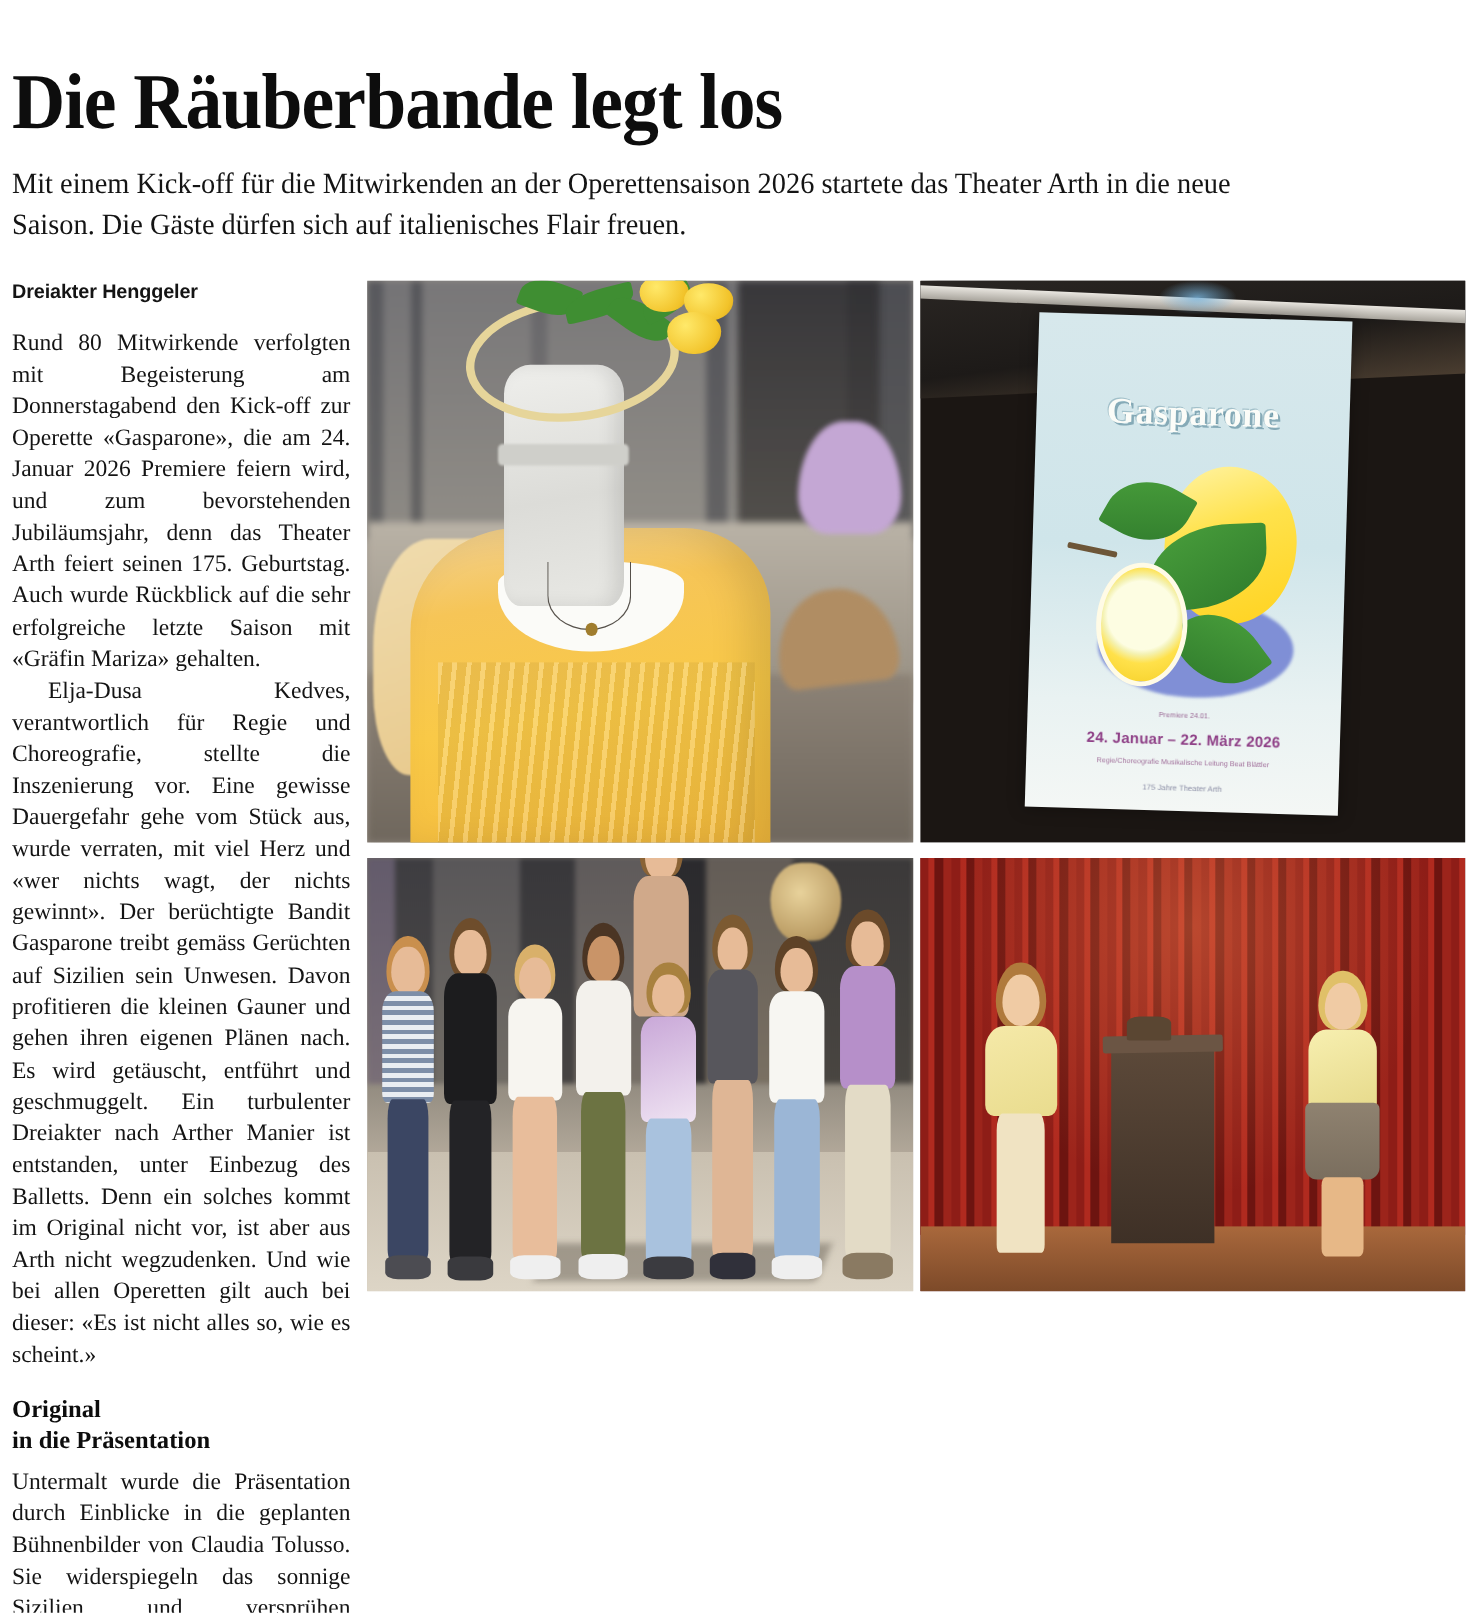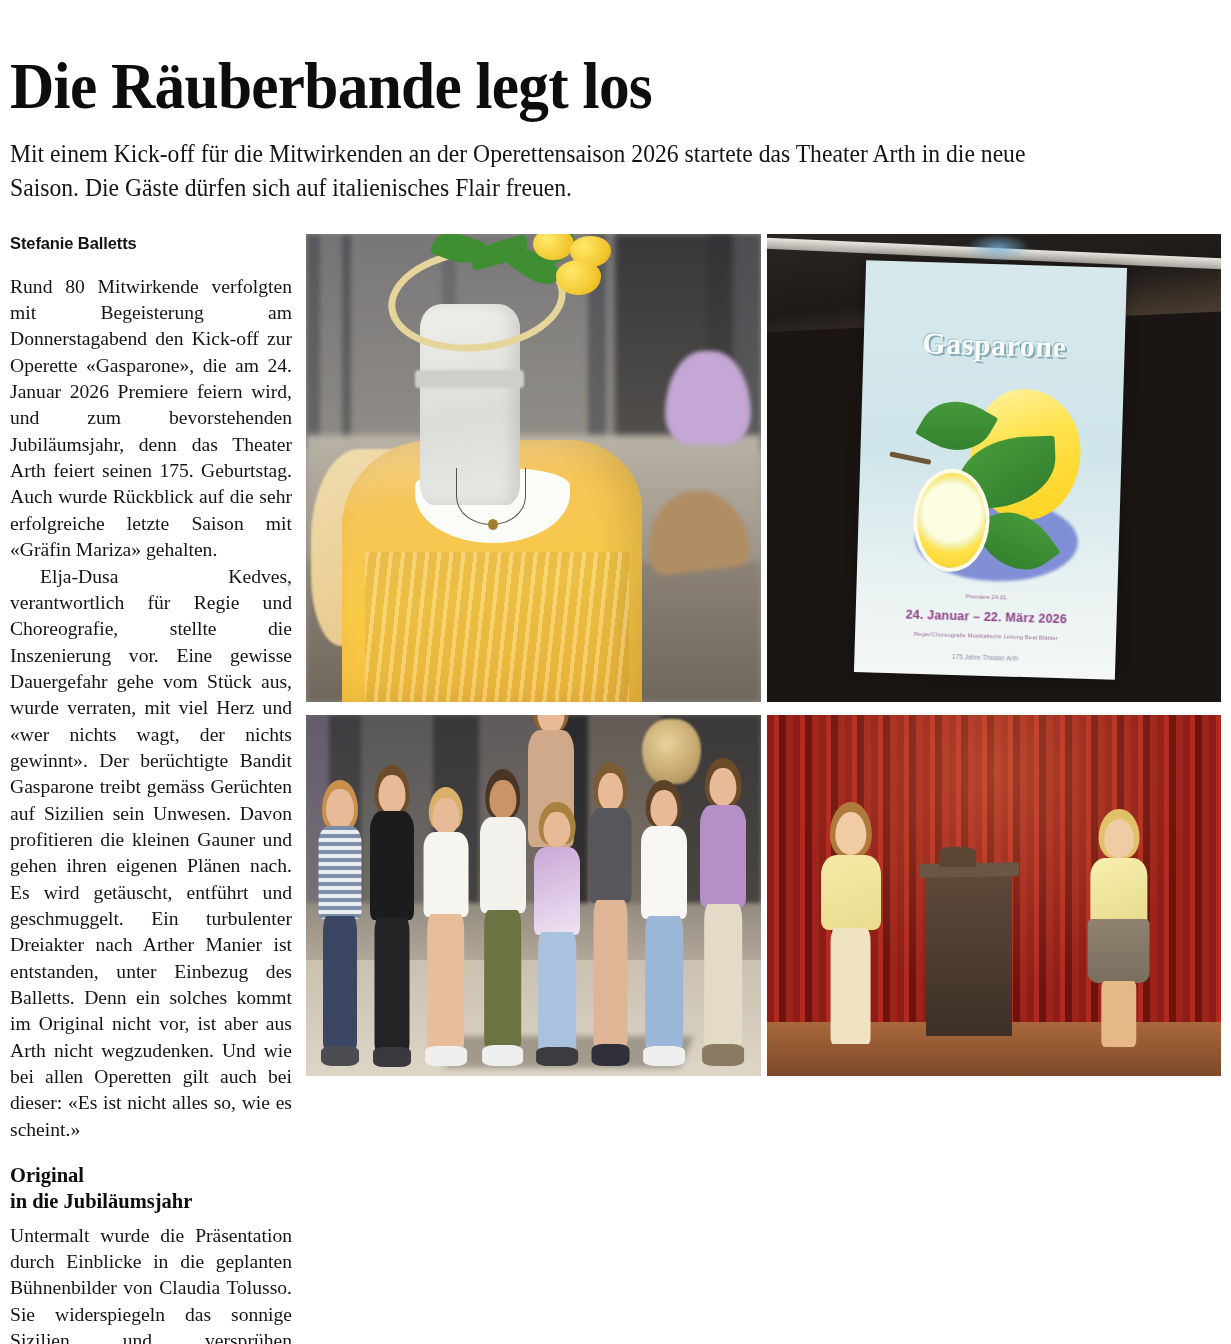--- a/index.html
+++ b/index.html
@@ -390,26 +390,26 @@
 
 <div class="page">
 
   <h1 class="headline">Die Räuberbande legt los</h1>
 
   <p class="lede">Mit einem Kick-off für die Mitwirkenden an der Operettensaison 2026 startete das Theater Arth in die neue Saison. Die Gäste dürfen sich auf italienisches Flair freuen.</p>
 
   <div class="main-area">
 
     <div class="col-left">
-      <div class="byline">Stefanie Balletts</div>
+      <div class="byline">Dreiakter Henggeler</div>
       <p class="body-text">Rund 80 Mitwirkende verfolgten mit Begeisterung am Donnerstagabend den Kick-off zur Operette «Gasparone», die am 24. Januar 2026 Premiere feiern wird, und zum bevorstehenden Jubiläumsjahr, denn das Theater Arth feiert seinen 175. Geburtstag. Auch wurde Rückblick auf die sehr erfolgreiche letzte Saison mit «Gräfin Mariza» gehalten.</p>
       <p class="body-text">Elja-Dusa Kedves, verantwortlich für Regie und Choreografie, stellte die Inszenierung vor. Eine gewisse Dauergefahr gehe vom Stück aus, wurde verraten, mit viel Herz und «wer nichts wagt, der nichts gewinnt». Der berüchtigte Bandit Gasparone treibt gemäss Gerüchten auf Sizilien sein Unwesen. Davon profitieren die kleinen Gauner und gehen ihren eigenen Plänen nach. Es wird getäuscht, entführt und geschmuggelt. Ein turbulenter Dreiakter nach Arther Manier ist entstanden, unter Einbezug des Balletts. Denn ein solches kommt im Original nicht vor, ist aber aus Arth nicht wegzudenken. Und wie bei allen Operetten gilt auch bei dieser: «Es ist nicht alles so, wie es scheint.»</p>
       <h2 class="subhead">
         <span>Original</span><br>
-        <span>in die Jubiläumsjahr</span>
+        <span>in die Präsentation</span>
       </h2>
       <p class="body-text">Untermalt wurde die Präsentation durch Einblicke in die geplanten Bühnenbilder von Claudia Tolusso. Sie widerspiegeln das sonnige Sizilien und versprühen italienisches Flair, überwacht vom Ätna. Unter grossem Applaus wurde auch das Plakat zu «Gasparone» enthüllt. Zitronig und frisch kommt es daher – wie die Kostüme von Ruth Mächler. An die 80 verschiedene Kleider mit vielen bunten und fröhlichen Akzenten hat sie im Stil der 50er-Jahre entworfen.</p>
 
     </div>
 
     <div class="photos">
 
       <div class="photo p1">
         <div class="bg-rack"></div>
         <div class="bg-dark"></div>

